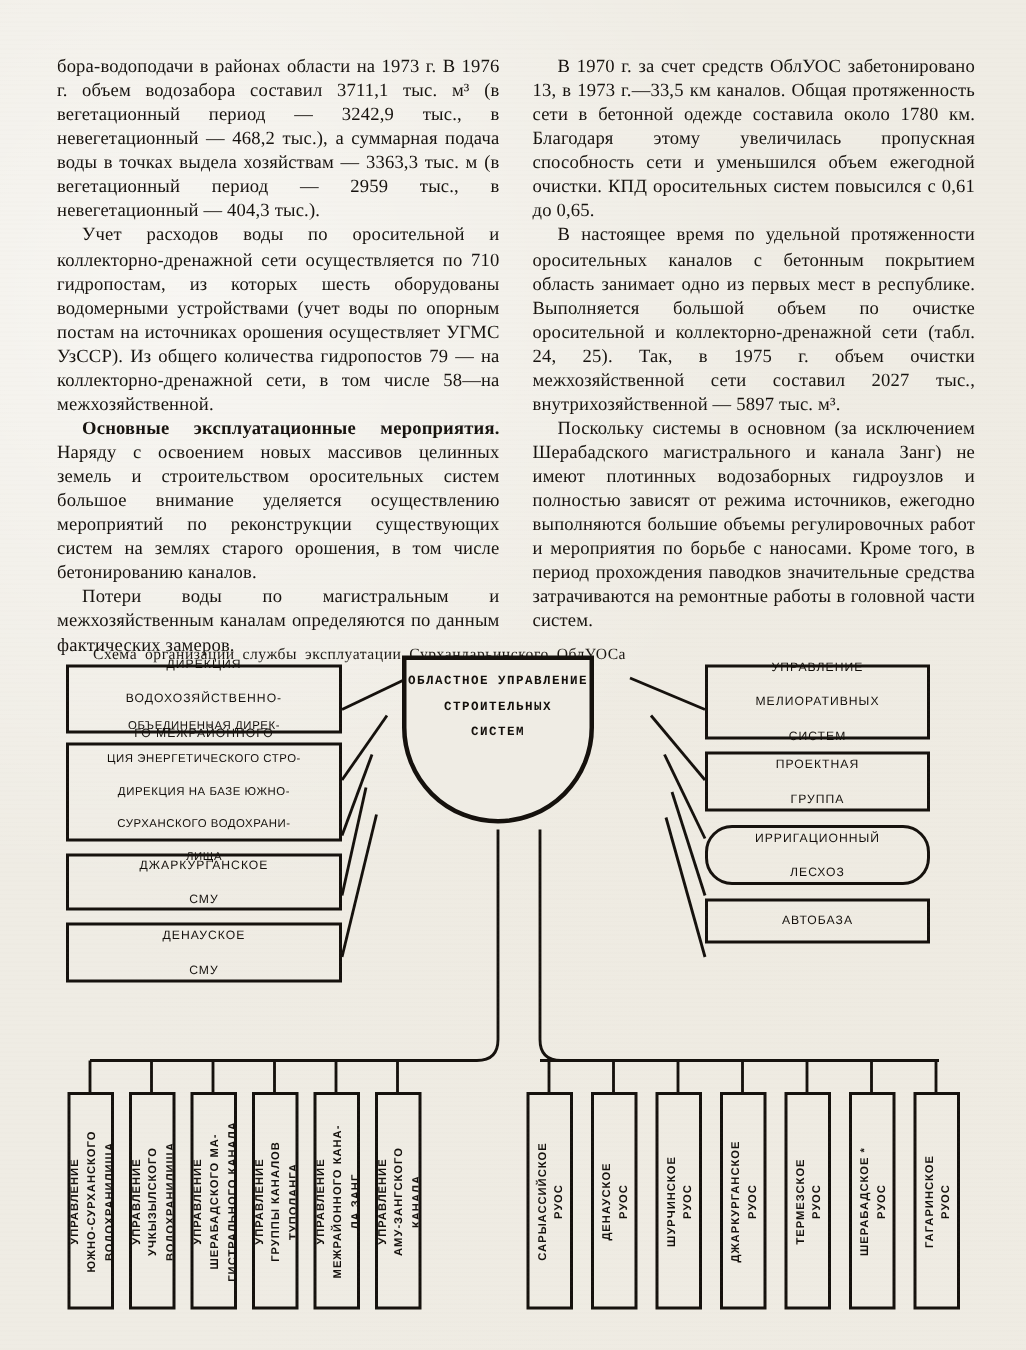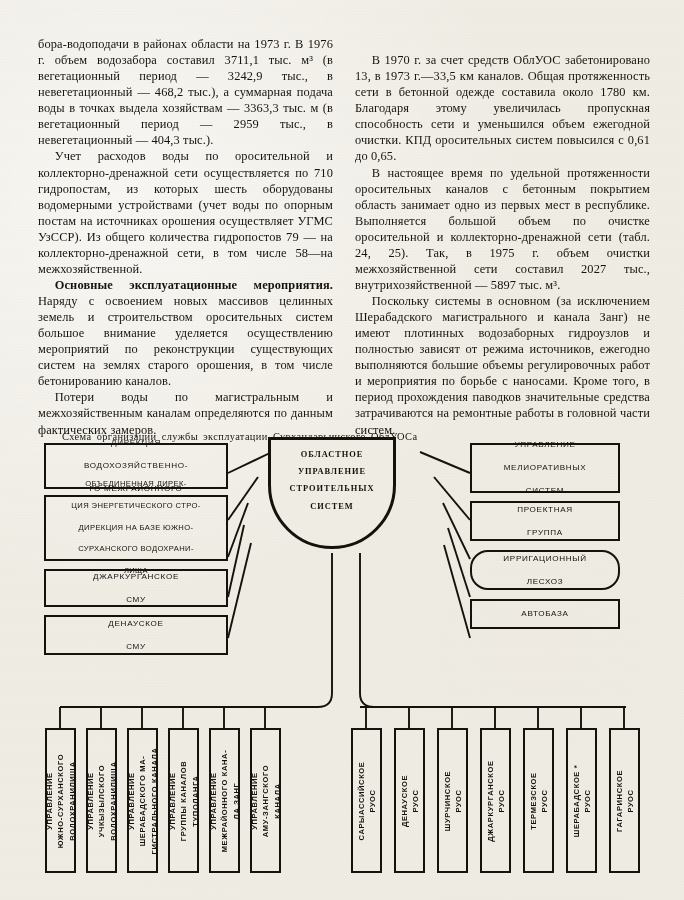--- a/index.html
+++ b/index.html
@@ -23,21 +23,20 @@
        radial-gradient(circle at 18% 22%, rgba(255,255,255,0.55) 0%, rgba(255,255,255,0) 45%),
        radial-gradient(circle at 78% 72%, rgba(238,234,224,0.6) 0%, rgba(255,255,255,0) 55%);
   }
   .columns {
     position: absolute;
     left: 38px;
     top: 36px;
     width: 612px;
     display: flex;
     gap: 22px;
-    align-items: flex-end;
   }
   .col {
     width: 295px;
     font-size: 12.4px;
     line-height: 1.295;
     text-align: justify;
     color: #16120e;
     letter-spacing: 0.01em;
   }
   .col p {
@@ -92,21 +91,21 @@
     position: absolute;
     border: 3px solid #15110d;
     border-top-width: 3px;
     border-radius: 0 0 104px 104px;
     box-sizing: border-box;
     display: flex;
     align-items: flex-start;
     justify-content: center;
     text-align: center;
     background: #efece4;
-    font-family: Liberation Serif, serif;
+    font-family: Liberation Mono, monospace;
     font-size: 8.4px;
     font-weight: bold;
     letter-spacing: 0.115em;
     line-height: 2.05;
     color: #14100c;
     padding-top: 6px;
     z-index: 4;
   }
 
   .vbx {

